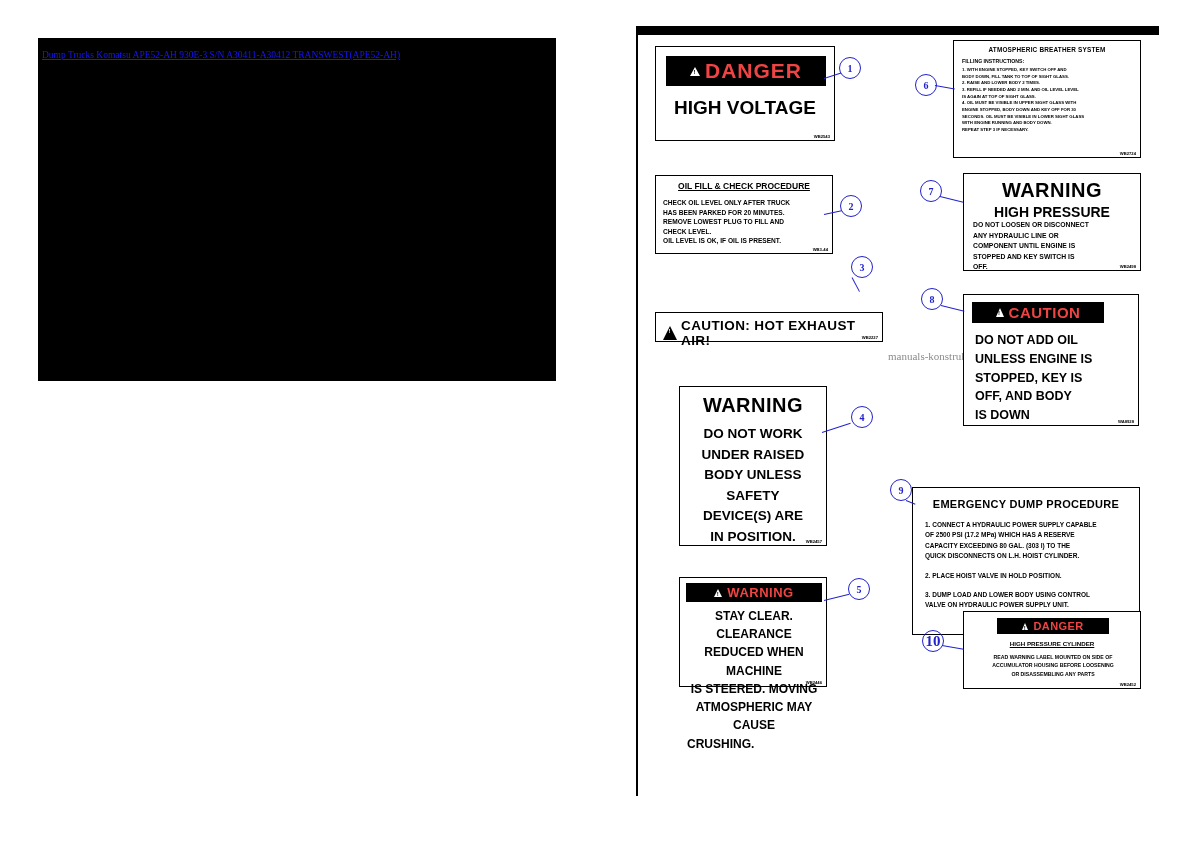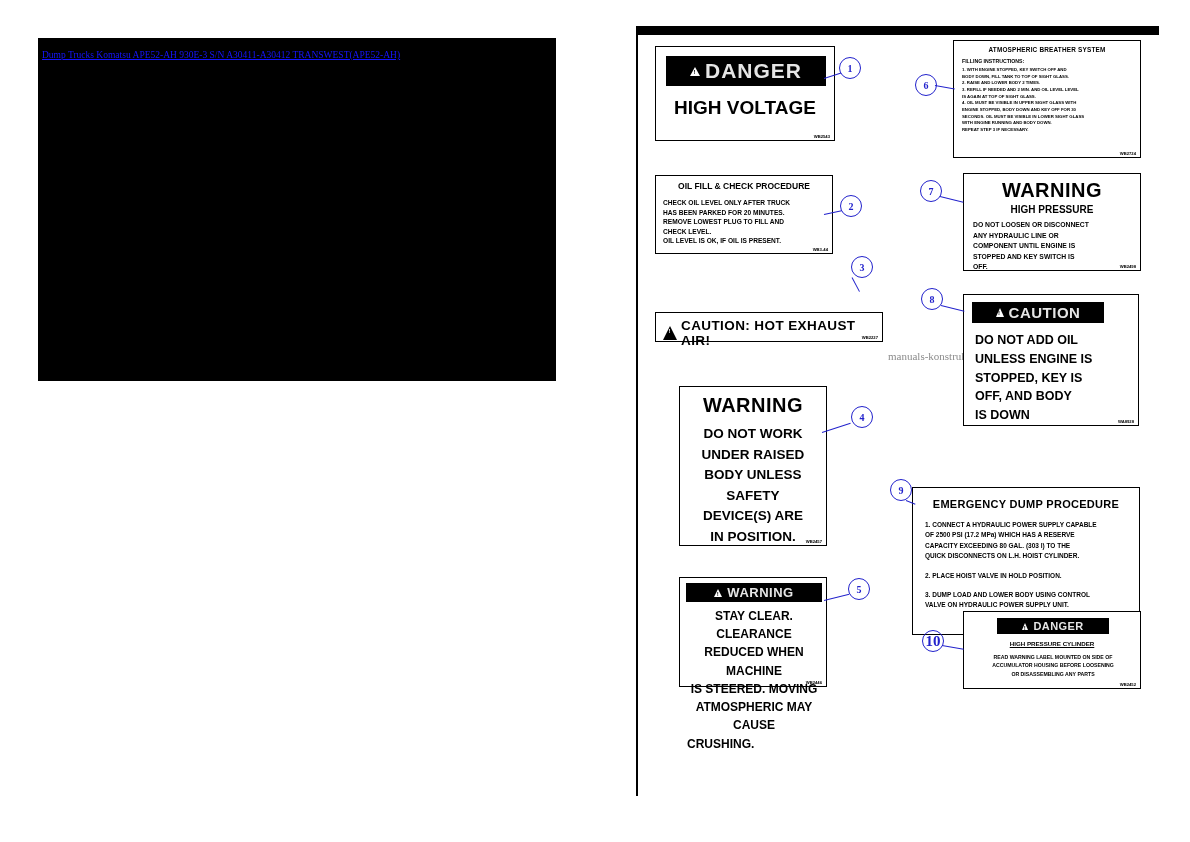--- a/index.html
+++ b/index.html
@@ -8,21 +8,21 @@
   
   #left-panel{position:absolute;left:38px;top:38px;width:518px;height:343px;background:#000000;}
   #doc-title-link{position:absolute;left:42px;top:50px;width:510px;color:#1515ff;font-size:9.5px;
      text-decoration:underline;font-family:"Liberation Serif",serif;letter-spacing:0px;white-space:nowrap;}
   #page-topbar{position:absolute;left:636px;top:26px;width:523px;height:9px;background:#000;}
   #page-rule-left{position:absolute;left:636px;top:26px;width:2px;height:770px;background:#000;}
 
   .lbl{position:absolute;background:#fff;border:1.5px solid #000;box-sizing:border-box;}
   .lbl .code{position:absolute;right:4px;bottom:1px;font-size:4.2px;font-weight:bold;letter-spacing:0px;}
 
-  .bar{background:#000;color:#e5e5e5;font-weight:bold;text-align:center;display:flex;
+  .bar{background:#000;color:#ef4444;font-weight:bold;text-align:center;display:flex;
        align-items:center;justify-content:center;gap:5px;}
   .tri{display:inline-block;width:0;height:0;border-left:5px solid transparent;border-right:5px solid transparent;
        border-bottom:9px solid #fff;position:relative;}
   .tri:after{content:"!";position:absolute;left:-1.6px;top:2.2px;font-size:6px;color:#000;font-weight:bold;line-height:1;}
   .tri-black{border-bottom-color:#000;}
   .tri-black:after{color:#fff;}
 
   .ctr{text-align:center;}
   .bold{font-weight:bold;}
 
@@ -55,21 +55,21 @@
     <span>HIGH VOLTAGE</span>
   </div>
   <div class="code">WB2543</div>
 </div>
 <div class="callout" style="left:839px;top:57px;">
   <span>1</span>
 </div>
 <div class="lead" style="left:824px;top:78px;width:18px;transform:rotate(-18deg);"></div>
 
 <div class="lbl" style="left:655px;top:175px;width:178px;height:79px;">
-  <div class="bold" style="position:absolute;left:0;top:5px;width:100%;text-align:center;font-size:8.5px;">
+  <div class="bold" style="position:absolute;left:0;top:5px;width:100%;text-align:center;font-size:8.5px;text-decoration:underline;">
     <span>OIL FILL &amp; CHECK PROCEDURE</span>
   </div>
   <div style="position:absolute;left:7px;top:22px;width:164px;font-size:6.6px;font-weight:bold;line-height:1.45;">
     <div>CHECK OIL LEVEL ONLY AFTER TRUCK</div>
     <div>HAS BEEN PARKED FOR 20 MINUTES.</div>
     <div>REMOVE LOWEST PLUG TO FILL AND</div>
     <div>CHECK LEVEL.</div>
     <div>OIL LEVEL IS OK, IF OIL IS PRESENT.</div>
   </div>
   <div class="code">WB3-44</div>
@@ -152,21 +152,21 @@
 </div>
 <div class="callout" style="left:915px;top:74px;">
   <span>6</span>
 </div>
 <div class="lead" style="left:935px;top:85px;width:20px;transform:rotate(10deg);"></div>
 
 <div class="lbl" style="left:963px;top:173px;width:178px;height:98px;">
   <div class="bold ctr" style="position:absolute;left:0;top:5px;width:100%;font-size:20px;letter-spacing:0.5px;">
     <span>WARNING</span>
   </div>
-  <div class="bold ctr" style="position:absolute;left:0;top:30px;width:100%;font-size:10px;">
+  <div class="bold ctr" style="position:absolute;left:0;top:30px;width:100%;font-size:14px;">
     <span>HIGH PRESSURE</span>
   </div>
   <div class="bold" style="position:absolute;left:9px;top:46px;width:162px;font-size:6.8px;line-height:1.55;">
     <div>DO NOT LOOSEN OR DISCONNECT</div>
     <div>ANY HYDRAULIC LINE OR</div>
     <div>COMPONENT UNTIL ENGINE IS</div>
     <div>STOPPED AND KEY SWITCH IS</div>
     <div>OFF.</div>
   </div>
   <div class="code">WB2498</div>

